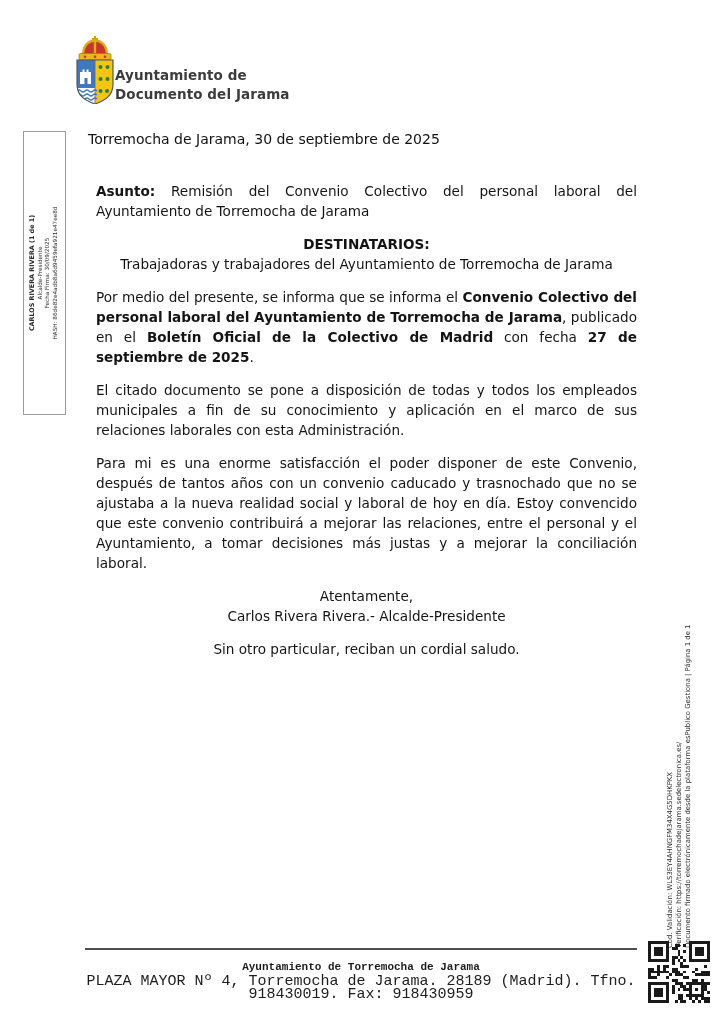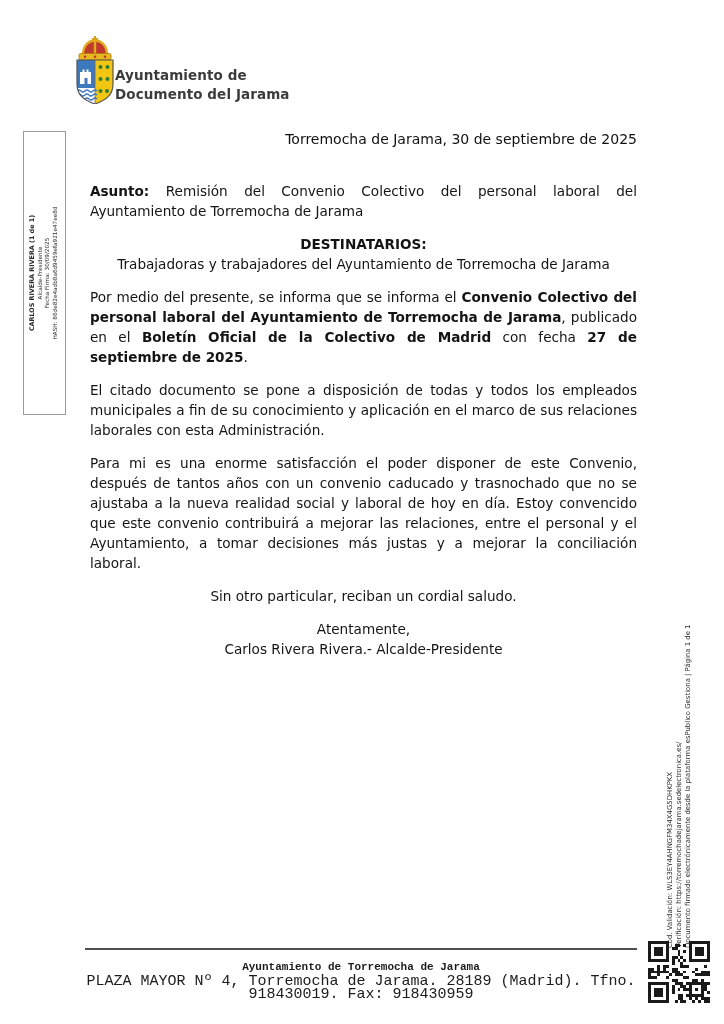--- a/index.html
+++ b/index.html
@@ -4,24 +4,24 @@
 <style>
   html,body{margin:0;padding:0}
   body{
     width:724px;height:1024px;position:relative;background:#ffffff;
     font-family:"DejaVu Sans",sans-serif;color:#161616;overflow:hidden;
   }
   
   .letterhead{position:absolute;left:75px;top:36px;display:flex;gap:0;align-items:flex-end}
   .logo-text{margin-top:26px;font-size:13.5px;line-height:19px;font-weight:600;color:#3c3c3c;letter-spacing:.1px}
   
-  .date-line{position:absolute;left:88px;top:131px;width:549px;text-align:right;font-size:14px;color:#111}
+  .date-line{position:absolute;left:88px;top:131px;width:549px;text-align:left;font-size:14px;color:#111}
   
   .content{position:absolute;left:88px;top:181px;width:549px;font-size:13.6px;line-height:20px;color:#141414}
-  .content p{margin:0 0 13px 2px;text-align:justify}
+  .content p{margin:0 0 13px 8px;text-align:justify}
   .content p.left{text-align:center}
   .content b{font-weight:bold}
   
   .stamp-left{position:absolute;left:23px;top:131px;width:41px;height:282px;border:1px solid #9b9b9b;background:#fff}
   .stamp-left-inner{position:absolute;top:0;left:0;width:282px;height:41px;transform-origin:0 0;
     transform:rotate(-90deg) translateX(-282px);text-align:center;color:#2b2b2b;padding-top:4px;box-sizing:border-box}
   .sl-name{font-size:6.4px;font-weight:bold;line-height:9px;white-space:nowrap}
   .sl-line{font-size:5.7px;line-height:7.4px;white-space:nowrap}
   
   .stamp-right{position:absolute;left:666px;top:628px;width:28px;height:320px}
@@ -92,23 +92,23 @@
     <p><b>Asunto:</b> <span>Remisión del Convenio Colectivo del personal laboral del Ayuntamiento de Torremocha de Jarama</span></p>
 
     <p class="left"><b>DESTINATARIOS:</b><br><span>Trabajadoras y trabajadores del Ayuntamiento de Torremocha de Jarama</span></p>
 
     <p><span>Por medio del presente, se informa que se informa el </span><b>Convenio Colectivo del personal laboral del Ayuntamiento de Torremocha de Jarama</b><span>, publicado en el </span><b>Boletín Oficial de la Colectivo de Madrid</b><span> con fecha </span><b>27 de septiembre de 2025</b><span>.</span></p>
 
     <p>El citado documento se pone a disposición de todas y todos los empleados municipales a fin de su conocimiento y aplicación en el marco de sus relaciones laborales con esta Administración.</p>
 
     <p>Para mi es una enorme satisfacción el poder disponer de este Convenio, después de tantos años con un convenio caducado y trasnochado que no se ajustaba a la nueva realidad social y laboral de hoy en día. Estoy convencido que este convenio contribuirá a mejorar las relaciones, entre el personal y el Ayuntamiento, a tomar decisiones más justas y a mejorar la conciliación laboral.</p>
 
+    <p class="left"><span>Atentamente,</span><br><span>Carlos Rivera Rivera.- Alcalde-Presidente</span></p>
+
     <p class="left">Sin otro particular, reciban un cordial saludo.</p>
-
-    <p class="left"><span>Atentamente,</span><br><span>Carlos Rivera Rivera.- Alcalde-Presidente</span></p>
   </main>
 
   <div class="stamp-left">
     <div class="stamp-left-inner">
       <div class="sl-name">CARLOS RIVERA RIVERA (1 de 1)</div>
       <div class="sl-line">Alcalde-Presidente</div>
       <div class="sl-line">Fecha Firma: 30/09/2025</div>
       <div class="sl-line">HASH: 86de82e4adb8a6d9459efa921e47ee8d</div>
     </div>
   </div>

